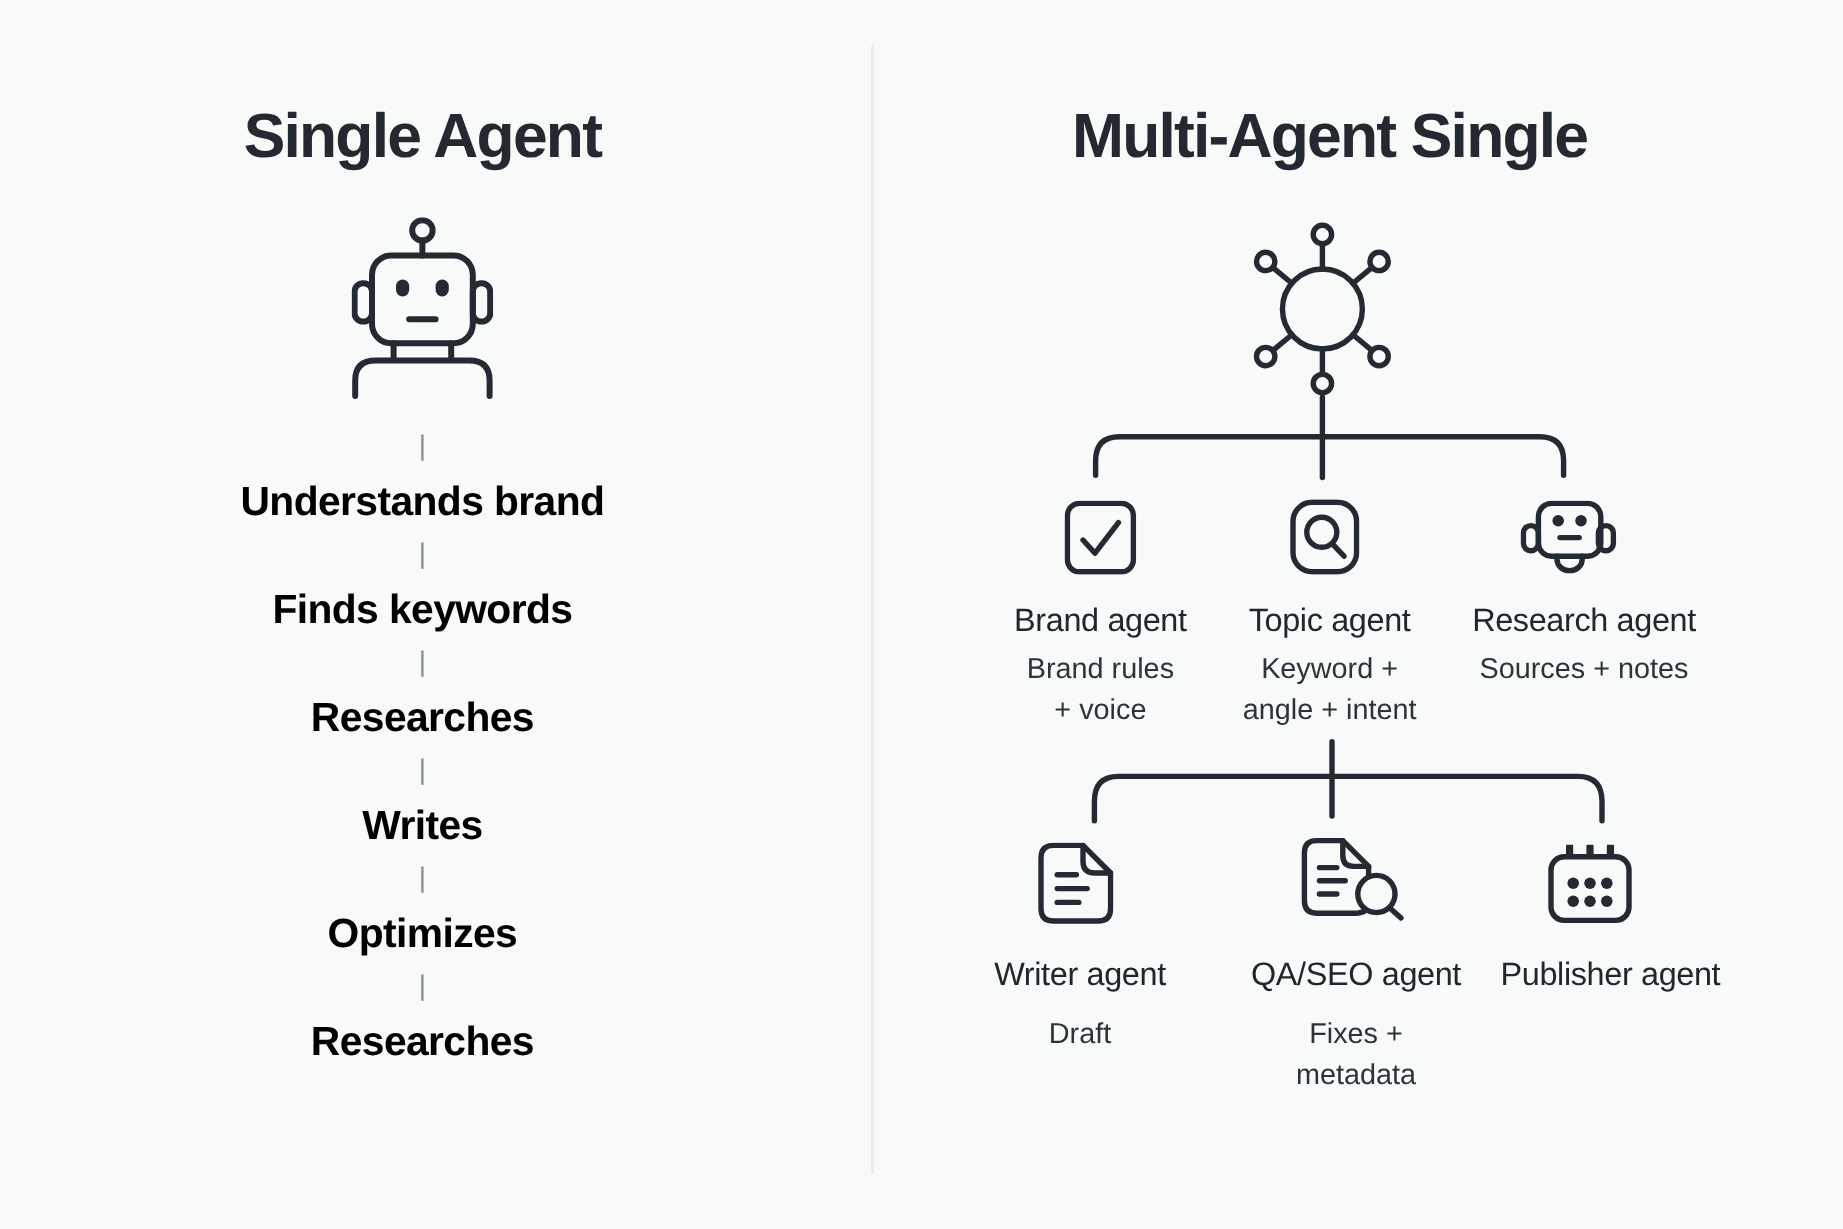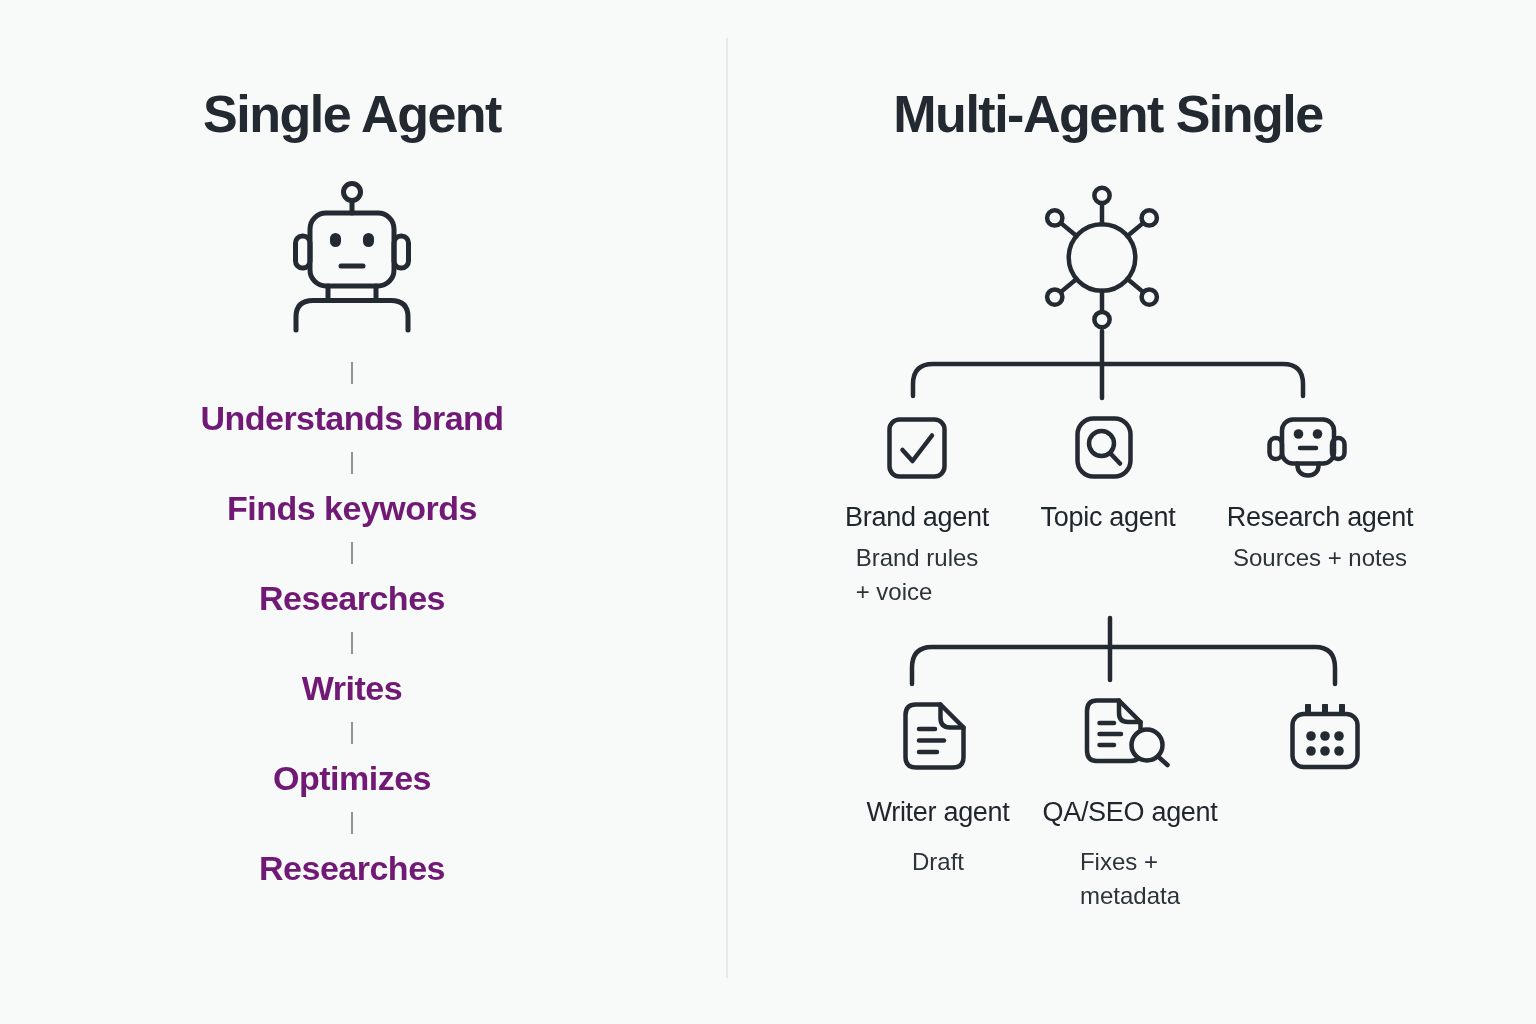--- a/index.html
+++ b/index.html
@@ -23,38 +23,38 @@
   .icon-svg{stroke:#242a31; fill:none; stroke-width:4.5; stroke-linecap:round; stroke-linejoin:round;}
   .fill-ink{fill:#242a31; stroke:none;}
   .fill-bg{fill:#f8f9f9;}
   
   .tasklist{
     position:absolute; left:152px; top:350px; width:400px;
     display:flex; flex-direction:column; align-items:center;
   }
   .task{
     height:44px; display:flex; align-items:center; justify-content:center;
-    font-size:34px; font-weight:700; letter-spacing:-0.5px; color:#701a75;
+    font-size:34px; font-weight:700; letter-spacing:-0.5px; color:#000000;
   }
   .dashrow{height:46px; display:flex; align-items:center; justify-content:center;}
   .dash{width:2.5px; height:22px; background:#8f9398; display:block;}
   
   .agent{
     position:absolute; width:260px;
     display:flex; flex-direction:column; align-items:center;
   }
   .agent .icon-box{height:62px; display:flex; align-items:flex-end; justify-content:center; margin-bottom:21px;}
   .agent.row2 .icon-box{height:70px; margin-bottom:25px;}
   .agent .name{
     font-size:27px; font-weight:400; letter-spacing:-0.3px;
     line-height:34px; color:#20262d; text-align:center;
   }
   .agent .detail{
     margin-top:7px; font-size:24px; font-weight:400; line-height:34px;
-    color:#2c333a; text-align:left; white-space:pre-line;
+    color:#2c333a; text-align:center; white-space:pre-line;
   }
   .agent.row2 .detail{margin-top:16px;}
   .connectors{position:absolute; left:0; top:0; pointer-events:none;}
 </style>
 </head>
 <body>
 
 <div class="canvas">
 
   <div class="divider"></div>
@@ -141,39 +141,41 @@
 
   <div class="agent" style="left:978px; top:417px;">
     <div class="icon-box">
       <svg class="icon-svg" width="58" height="63" viewBox="0 0 58 63" style="transform:translateX(-4px);">
         <rect x="2.5" y="2.5" width="53" height="58" rx="16"></rect>
         <circle cx="26.5" cy="27.5" r="12.5"></circle>
         <path d="M35.5 37.5 L45 47.5"></path>
       </svg>
     </div>
     <div class="name">Topic agent</div>
+    <div class="detail">Keyword +
+angle + intent</div>
   </div>
 
   <div class="agent" style="left:1190px; top:417px;">
     <div class="icon-box">
       <svg class="icon-svg" width="80" height="62" viewBox="0 0 80 62" style="transform:translateX(-13px);">
         <rect x="15" y="2.5" width="52" height="44" rx="11"></rect>
         <circle class="fill-ink" cx="31.5" cy="17" r="4.8"></circle>
         <circle class="fill-ink" cx="50.5" cy="17" r="4.8"></circle>
         <path d="M33 31 H49"></path>
         <rect x="2.5" y="21" width="12.5" height="21" rx="6.2"></rect>
         <rect x="65" y="21" width="12.5" height="21" rx="6.2"></rect>
         <path d="M30.5 46.5 V49 C30.5 54.5 35 58.5 41 58.5 C47 58.5 51.5 54.5 51.5 49 V46.5"></path>
       </svg>
     </div>
     <div class="name">Research agent</div>
     <div class="detail">Sources + notes</div>
   </div>
 
-  <div class="agent row2" style="left:808px; top:700px;">
+  <div class="agent row2" style="left:770px; top:700px;">
     <div class="icon-box">
       <svg class="icon-svg" width="64" height="68" viewBox="0 0 64 68" style="transform:translateX(-4px);">
         <path d="M14 2.5 H38.5 L61.5 25.5 V55 Q61.5 65.5 51 65.5 H14 Q3.5 65.5 3.5 55 V13 Q3.5 2.5 14 2.5 Z"></path>
         <path d="M38.5 2.5 V16 Q38.5 25.5 48 25.5 H61.5"></path>
         <path d="M17 27 H33"></path>
         <path d="M17 38.5 H42"></path>
         <path d="M17 50 H35"></path>
       </svg>
     </div>
     <div class="name">Writer agent</div>
@@ -205,15 +207,16 @@
         <path d="M35 8.5 V1.5" stroke-width="6"></path>
         <path d="M52 8.5 V1.5" stroke-width="6"></path>
         <circle class="fill-ink" cx="21" cy="32" r="4.8"></circle>
         <circle class="fill-ink" cx="35" cy="32" r="4.8"></circle>
         <circle class="fill-ink" cx="49" cy="32" r="4.8"></circle>
         <circle class="fill-ink" cx="21" cy="47" r="4.8"></circle>
         <circle class="fill-ink" cx="35" cy="47" r="4.8"></circle>
         <circle class="fill-ink" cx="49" cy="47" r="4.8"></circle>
       </svg>
     </div>
+    <div class="name">Publisher agent</div>
   </div>
 
 </div>
 
 </body></html>

